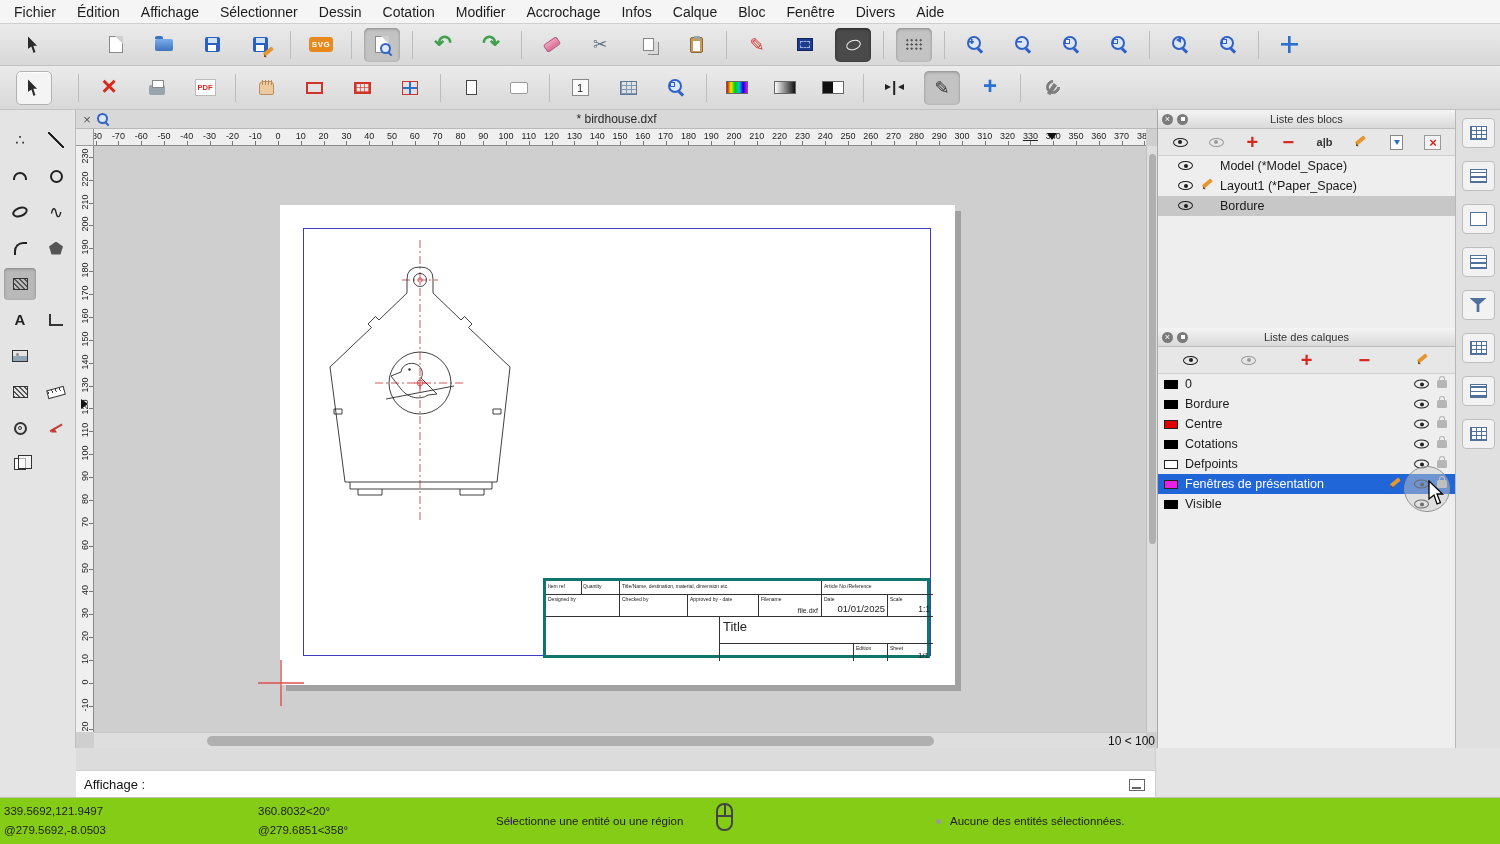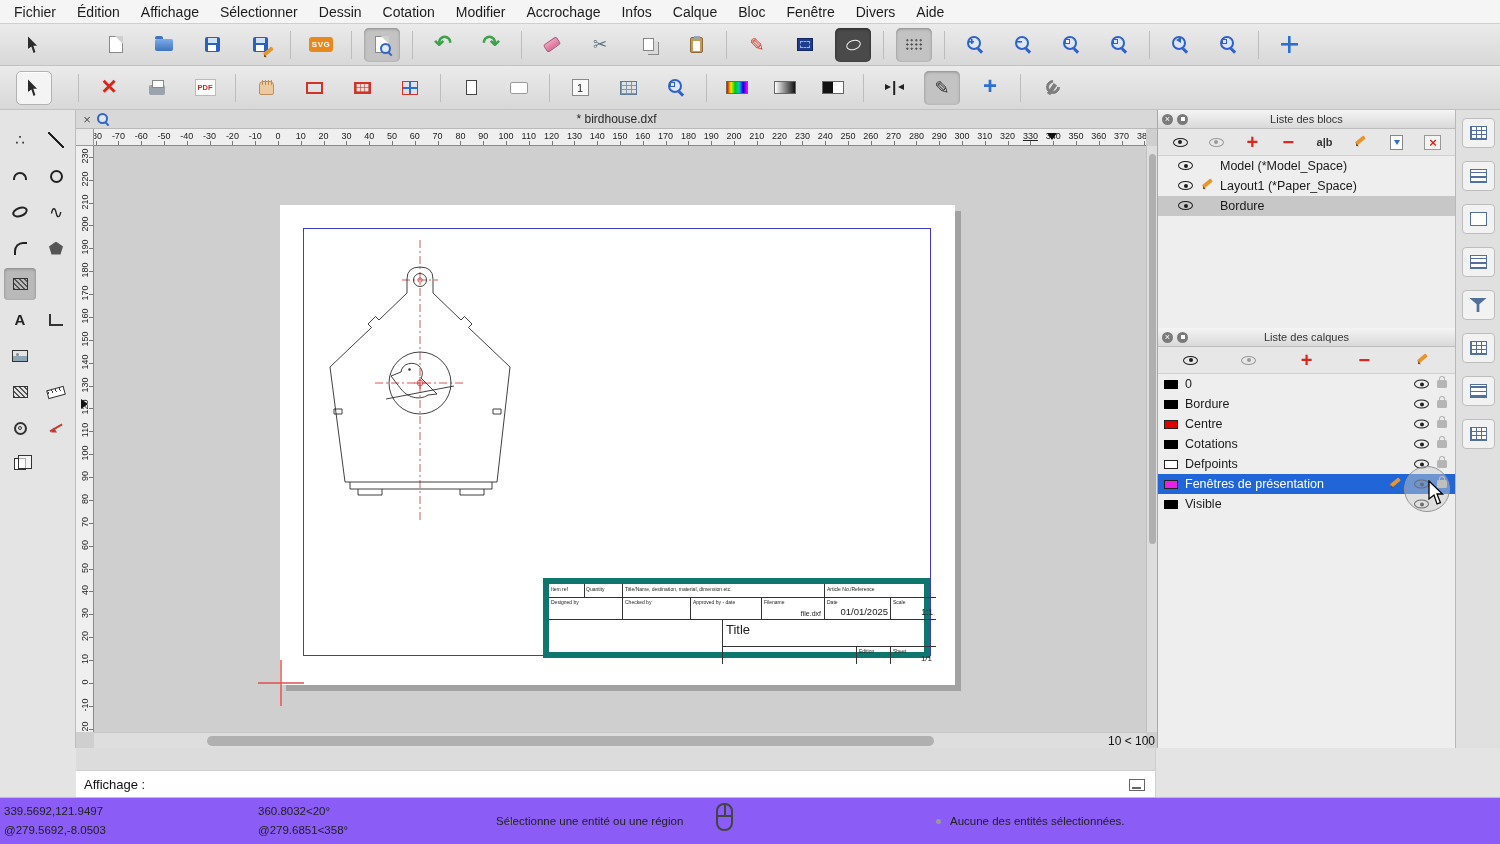--- a/index.html
+++ b/index.html
@@ -131,21 +131,21 @@
 .bluebox{left:23px;top:23px;width:628px;height:428px;border:1.5px solid #3c3cc8}
 svg.draw{position:absolute;left:0;top:0}
 svg.origin{position:absolute;left:164px;top:514px}
 .vscroll{left:1070px;top:36px;width:11px;height:586px;background:#dedede;border-left:1px solid #c0c0c0}
 .vscroll .thumb{position:absolute;left:1.5px;top:8px;width:7px;height:390px;border-radius:4px;background:#b0b0b0}
 .hscrollrow{left:18px;top:622px;width:1052px;height:16px;background:#dedede;border-top:1px solid #c6c6c6}
 .hscrollrow .thumb{position:absolute;left:113px;top:3px;width:727px;height:10px;border-radius:5px;background:#b0b0b0}
 .zoominfo{right:2px;top:624px;font-size:12px;color:#111}
 
 
-.titleblock{left:263px;top:373px;width:387px;height:80px;border:6px solid #0f766e;background:#fff;font-size:5px;color:#222}
+.titleblock{left:263px;top:373px;width:387px;height:80px;border:3px solid #0f766e;background:#fff;font-size:5px;color:#222}
 .tbl{position:absolute;background:#333}
 .tbt{position:absolute;white-space:nowrap;overflow:hidden}
 
 
 .panel{background:#eee;border-left:1px solid #a8a8a8}
 .blockspanel{left:1157px;top:110px;width:298px;height:218px}
 .layerspanel{left:1157px;top:328px;width:298px;height:420px}
 .phead{position:relative;height:19px;background:linear-gradient(#f4f4f4,#d9d9d9);border-bottom:1px solid #bdbdbd;display:flex;align-items:center;padding-left:4px;gap:4px}
 .ptitle{position:absolute;left:0;width:100%;text-align:center;font-size:11px;color:#333}
 .hbtn{width:11px;height:11px;border-radius:50%;background:#7a7a7a;color:#fff;display:flex;align-items:center;justify-content:center;font-size:9px;line-height:1;z-index:2}
@@ -190,21 +190,21 @@
 .fillbl{left:0;top:748px;width:76px;height:49px;background:#e4e4e4}
 .fillbr{left:1155px;top:748px;width:345px;height:49px;background:#e4e4e4;border-left:1px solid #cfcfcf}
 .cmdhistory{left:76px;top:748px;width:1079px;height:22px;background:#fff;border-top:1px solid #b5b5b5;display:flex;align-items:center;padding-left:8px;gap:5px;font-size:12.5px}
 .cmdlabel{color:#1515c8;font-style:italic}
 .cmdvalue{color:#1515c8}
 .cmdinput{left:76px;top:770px;width:1079px;height:27px;background:#fff;border-top:1px solid #d0d0d0;display:flex;align-items:center;padding-left:8px;font-size:13px;color:#111}
 .kbd{position:absolute;right:10px;top:8px;width:16px;height:12px;border:1.5px solid #666}
 .kbd::before{content:"";position:absolute;left:2px;bottom:1.5px;width:9px;height:2px;background:#666}
 
 
-.statusbar{left:0;top:797px;width:1500px;height:47px;background:#8b5cf6;border-top:1px solid #bfbfbf;font-size:11.5px;color:#222}
+.statusbar{left:0;top:797px;width:1500px;height:47px;background:#84cc16;border-top:1px solid #bfbfbf;font-size:11.5px;color:#222}
 .st{position:absolute;white-space:nowrap}
 .dot{position:absolute;width:5px;height:5px;border-radius:50%;background:#9a9a9a}
 .mouseic{position:absolute;left:716px;top:5px;width:17px;height:28px;border:2px solid #444;border-radius:8px}
 .mouseic::before{content:"";position:absolute;left:50%;top:0;width:2px;height:10px;background:#444;transform:translateX(-50%)}
 .mouseic::after{content:"";position:absolute;left:0;top:10px;width:13px;height:1.5px;background:#444}
 
 
 .curcircle{left:1404px;top:466px;width:46px;height:46px;border-radius:50%;border:1.5px solid #939393;background:rgba(205,205,205,.45);z-index:9}
 .curarrow{left:1428px;top:480px;z-index:10}
 </style>

